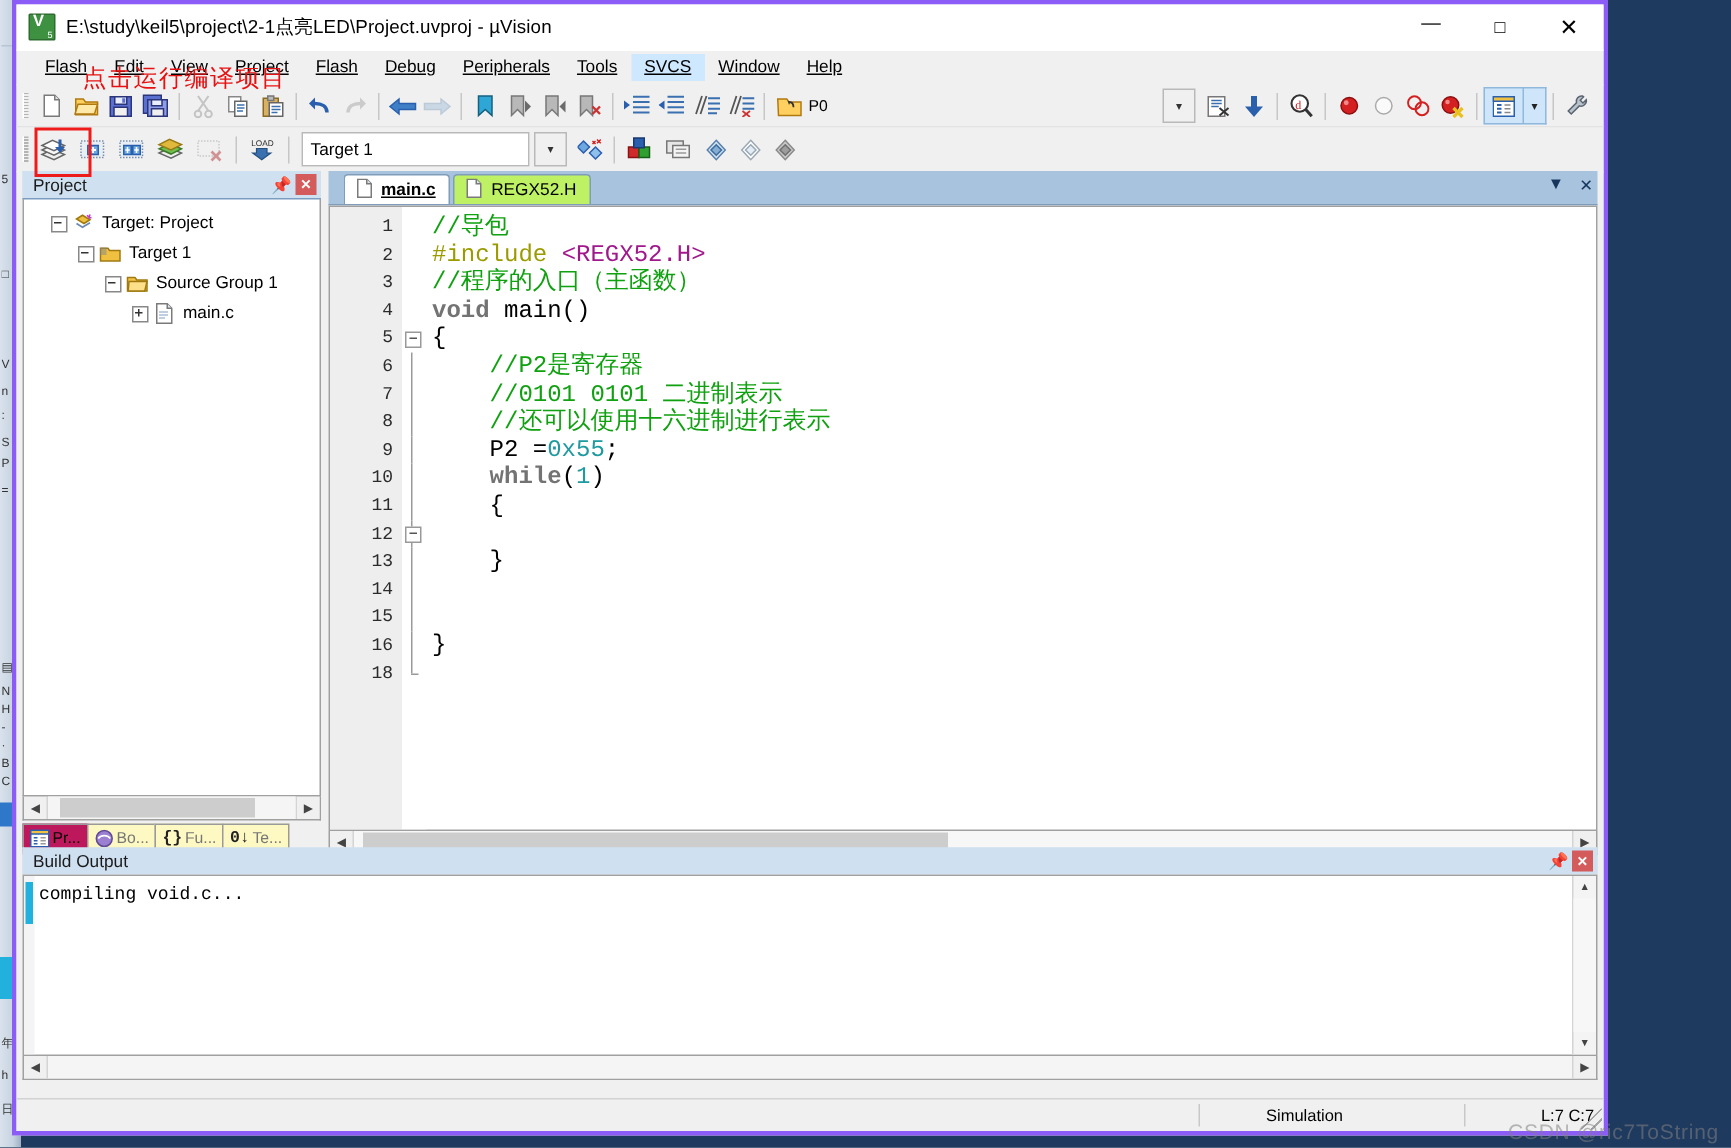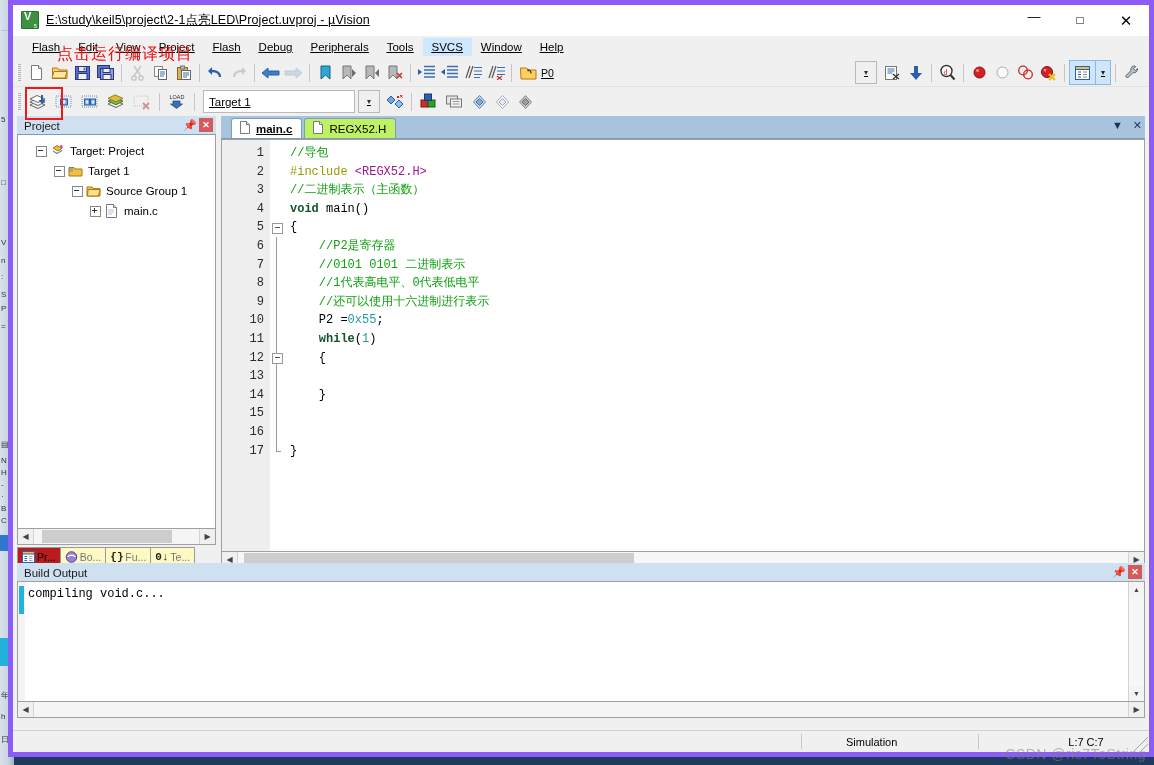--- a/index.html
+++ b/index.html
@@ -25,25 +25,24 @@
     position: absolute; left: 1px; font-size: 8px; color: #333;
     font-family: "Liberation Sans", sans-serif; white-space: nowrap; overflow: hidden;
     width: 12px;
   }
   .bg-strip .bgblue {
     position: absolute; left: 0; width: 13px; background: #2f77c9;
   }
 
   
   .win {
-    position: absolute; left: 8px; top: 0; width: 1146px; height: 757px;
+    position: absolute; left: 8px; top: 0; width: 1064px; height: 757px;
     background: #f0f0f0;
-    border: 5px solid #8b5cf6;
+    border: 3px solid #8b5cf6;
     box-sizing: border-box;
-    text-decoration: underline;
   }
 
   
   .titlebar {
     height: 30px; background: #ffffff;
     display: flex; align-items: center;
     border-bottom: 1px solid #ffffff;
     position: relative;
   }
   .app-icon {
@@ -191,21 +190,21 @@
 
   .proj-tabs {
     height: 20px; display: flex; align-items: stretch; margin-top: 2px;
     border-bottom: 1px solid #8a8a8a;
   }
   .ptab {
     display: flex; align-items: center; padding: 0 4px; font-size: 10.5px;
     border: 1px solid #9a9a9a; margin-right: -1px; background: #fef9c3; color: #777;
     gap: 2px;
   }
-  .ptab.sel { background: #b91c1c; color: #000; border-bottom-color: #ffffff; }
+  .ptab.sel { background: #be185d; color: #000; border-bottom-color: #ffffff; }
   .ptab .pti { width: 13px; height: 13px; flex: none; }
 
   
   .edit-pane {
     position: absolute; left: 208px; right: 4px; top: 0; bottom: 162px;
     display: flex; flex-direction: column;
   }
   .edit-tabstrip {
     height: 22px; background: #a8c3de;
     display: flex; align-items: flex-end; position: relative;
@@ -248,27 +247,27 @@
   }
   .fold-vline { position: absolute; left: 6px; top: 0; bottom: 0; width: 1px; background: #9a9a9a; }
   .fold-end {
     position: absolute; left: 6px; top: 0; width: 1px; height: 9px; background: #9a9a9a;
   }
   .fold-end:after {
     content: ""; position: absolute; left: 0; top: 9px; width: 5px; height: 1px; background: #9a9a9a;
   }
   .code {
     flex: 1; padding-top: 4px; padding-left: 4px;
-    font-family: "Liberation Mono", monospace; font-size: 12px;
+    font-family: "Liberation Mono", monospace; font-size: 16px;
   }
   .cline { height: 18.6px; line-height: 18.6px; white-space: pre; }
   .cm { color: #10a110; }
   .pp { color: #9b9b00; }
   .ppa { color: #a0198c; }
-  .kw { color: #14532d; font-weight: bold; }
+  .kw { color: #737373; font-weight: bold; }
   .num { color: #1f9aa0; }
   .pl { color: #000000; }
 
   .ed-hscroll {
     height: 15px; background: #f0f0f0; border: 1px solid #a0a0a0; border-top: none;
     display: flex; align-items: stretch;
   }
   .ed-hs-track { flex: 1; background: #f7f7f7; position: relative; }
   .ed-hs-thumb { position: absolute; left: 6px; top: 1px; bottom: 1px; width: 390px; background: #cdcdcd; }
 
@@ -851,21 +850,21 @@
             <div class="gut-line">7</div>
             <div class="gut-line">8</div>
             <div class="gut-line">9</div>
             <div class="gut-line">10</div>
             <div class="gut-line">11</div>
             <div class="gut-line">12</div>
             <div class="gut-line">13</div>
             <div class="gut-line">14</div>
             <div class="gut-line">15</div>
             <div class="gut-line">16</div>
-            <div class="gut-line">17</div>
+            <div class="gut-line">18</div>
           </div>
 
           <div class="foldcol">
             <div class="fold-line"></div>
             <div class="fold-line"></div>
             <div class="fold-line"></div>
             <div class="fold-line"></div>
             <div class="fold-line">
                 <div class="fold-box"></div>
               </div>
@@ -904,26 +903,25 @@
                 <div class="fold-vline"></div>
               </div>
             <div class="fold-line">
                 <div class="fold-end"></div>
               </div>
           </div>
 
           <div class="code">
             <div class="cline"><span class="cm">//导包</span></div>
             <div class="cline"><span class="pp">#include </span><span class="ppa">&lt;REGX52.H&gt;</span></div>
-            <div class="cline"><span class="cm">//二进制表示（主函数）</span></div>
+            <div class="cline"><span class="cm">//程序的入口（主函数）</span></div>
             <div class="cline"><span class="kw">void</span><span class="pl"> main()</span></div>
             <div class="cline"><span class="pl">{</span></div>
             <div class="cline"><span class="cm">    //P2是寄存器</span></div>
             <div class="cline"><span class="cm">    //0101 0101 二进制表示</span></div>
-            <div class="cline"><span class="cm">    //1代表高电平、0代表低电平</span></div>
             <div class="cline"><span class="cm">    //还可以使用十六进制进行表示</span></div>
             <div class="cline"><span class="pl">    P2 =</span><span class="num">0x55</span><span class="pl">;</span></div>
             <div class="cline"><span class="pl">    </span><span class="kw">while</span><span class="pl">(</span><span class="num">1</span><span class="pl">)</span></div>
             <div class="cline"><span class="pl">    {</span></div>
             <div class="cline"><span class="pl"></span></div>
             <div class="cline"><span class="pl">    }</span></div>
             <div class="cline"><span class="pl"></span></div>
             <div class="cline"><span class="pl"></span></div>
             <div class="cline"><span class="pl">}</span></div>
           </div>

